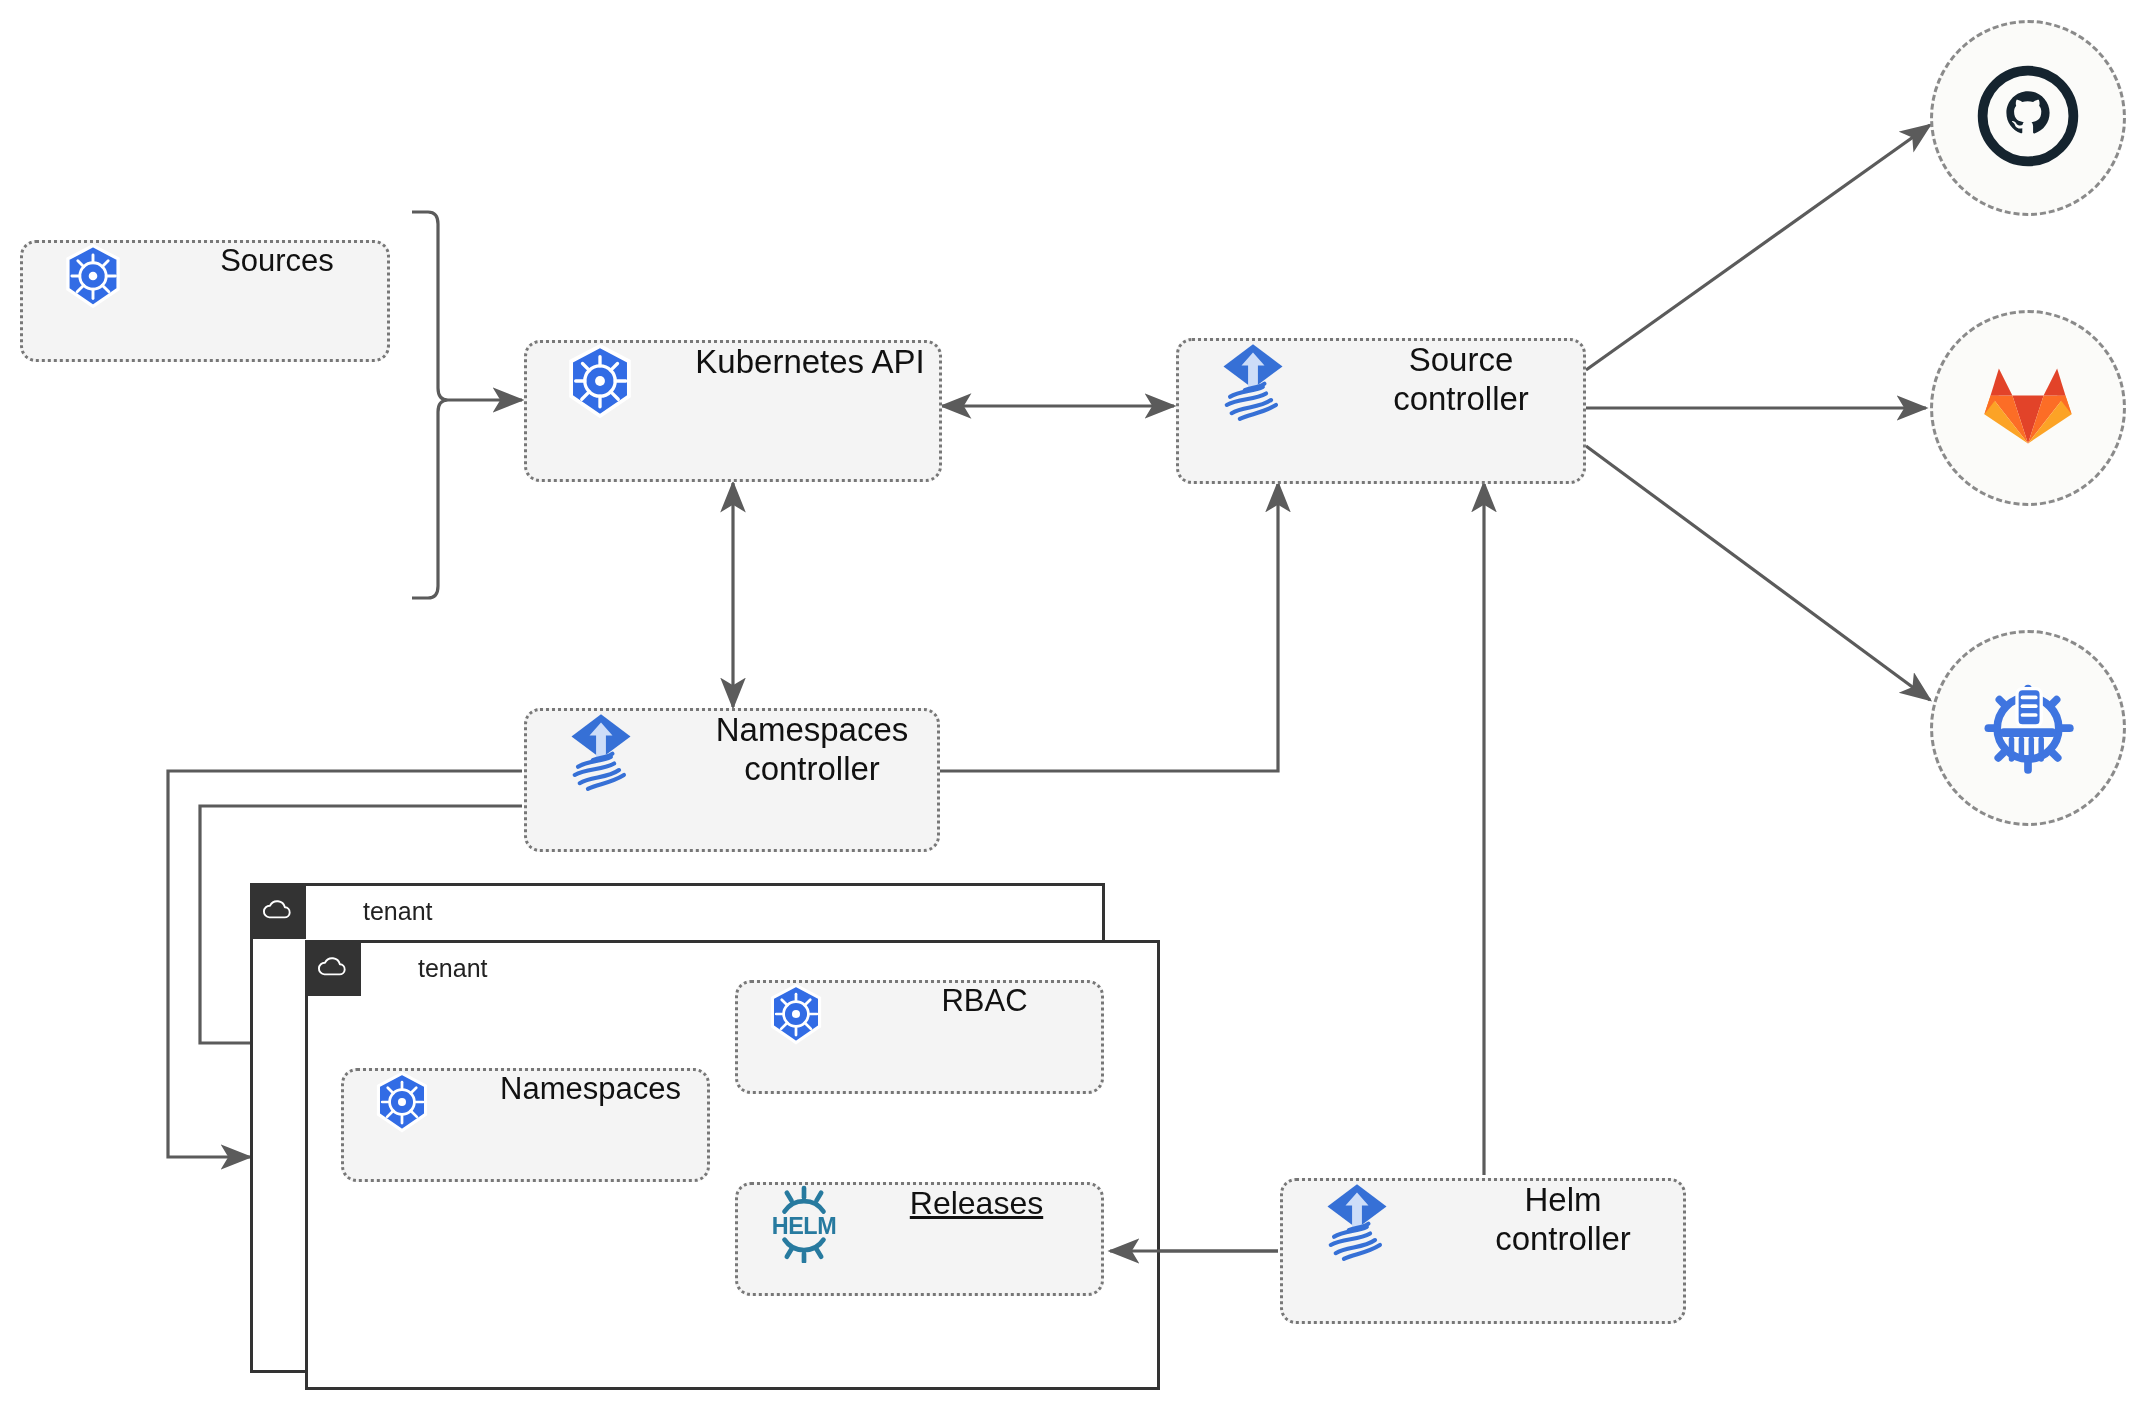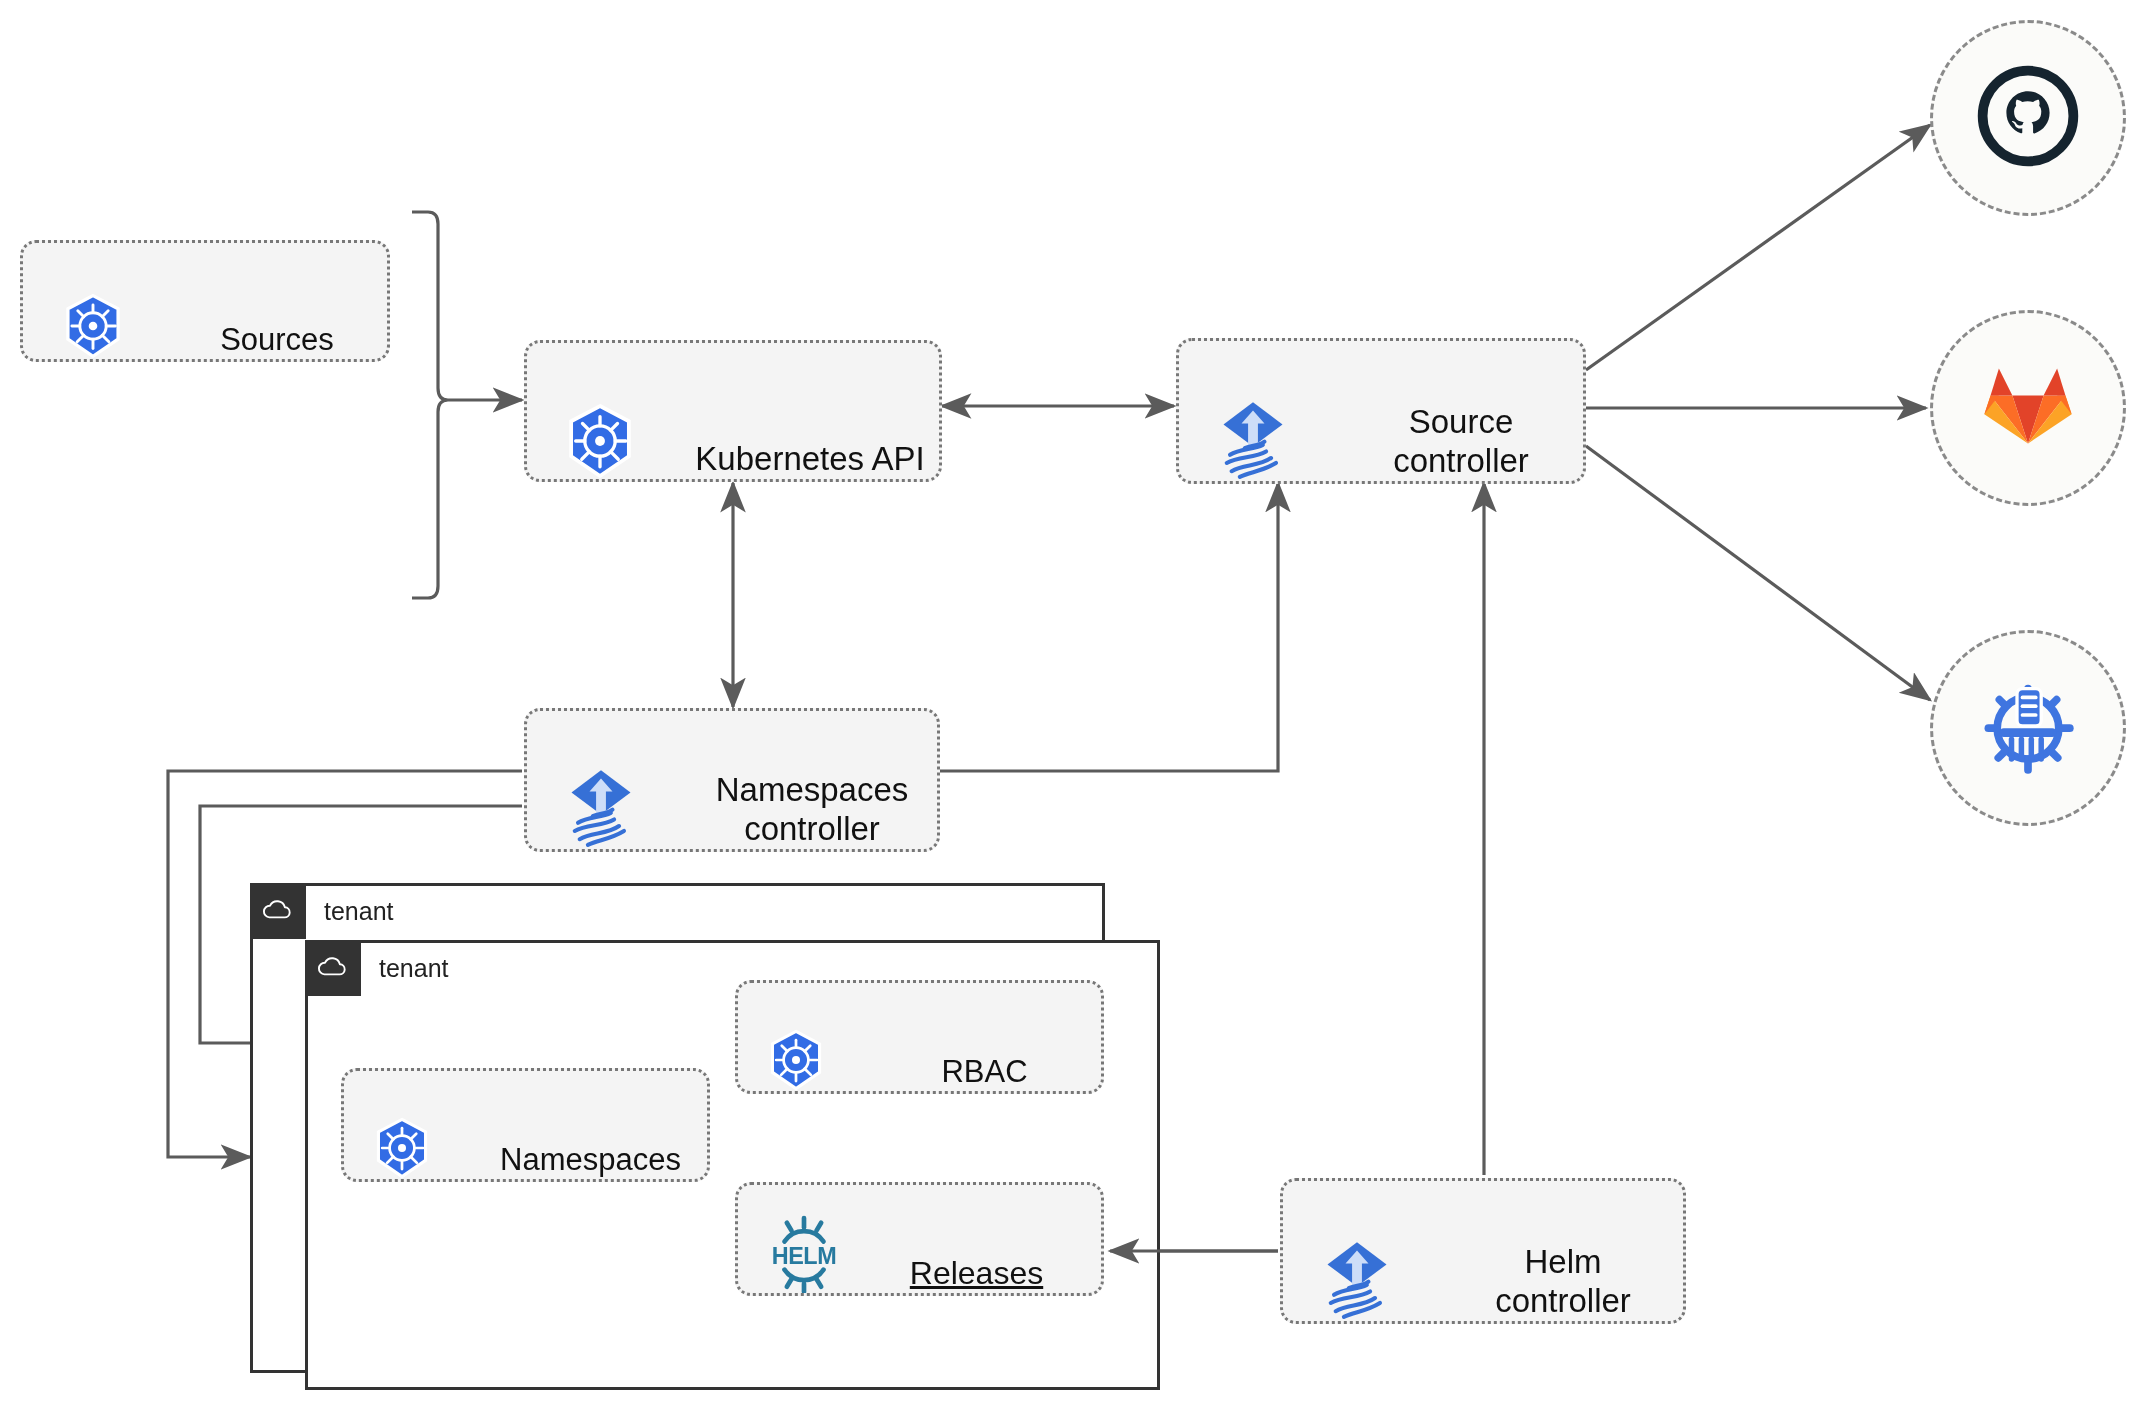--- a/index.html
+++ b/index.html
@@ -21,21 +21,21 @@
   }
 
   
   .node {
     position: absolute;
     box-sizing: border-box;
     background: #f4f4f4;
     border: 3px dotted #777777;
     border-radius: 16px;
     display: flex;
-    align-items: flex-end;
+    align-items: flex-start;
     z-index: 5;
     gap: 34px;
   }
   .node .ico {
     flex: 0 0 auto;
     display: flex;
     align-items: center;
     justify-content: center;
   }
   .node .lbl {
@@ -84,20 +84,21 @@
     display: flex;
     align-items: center;
     justify-content: center;
     flex: 0 0 auto;
   }
   .tenant-name {
     font-size: 25px;
     color: #222222;
     padding-left: 18px;
     white-space: nowrap;
+    margin-left: 39px;
   }
 
   
   #wires {
     position: absolute;
     left: 0; top: 0;
     width: 2144px;
     height: 1407px;
     z-index: 2;
     pointer-events: none;

